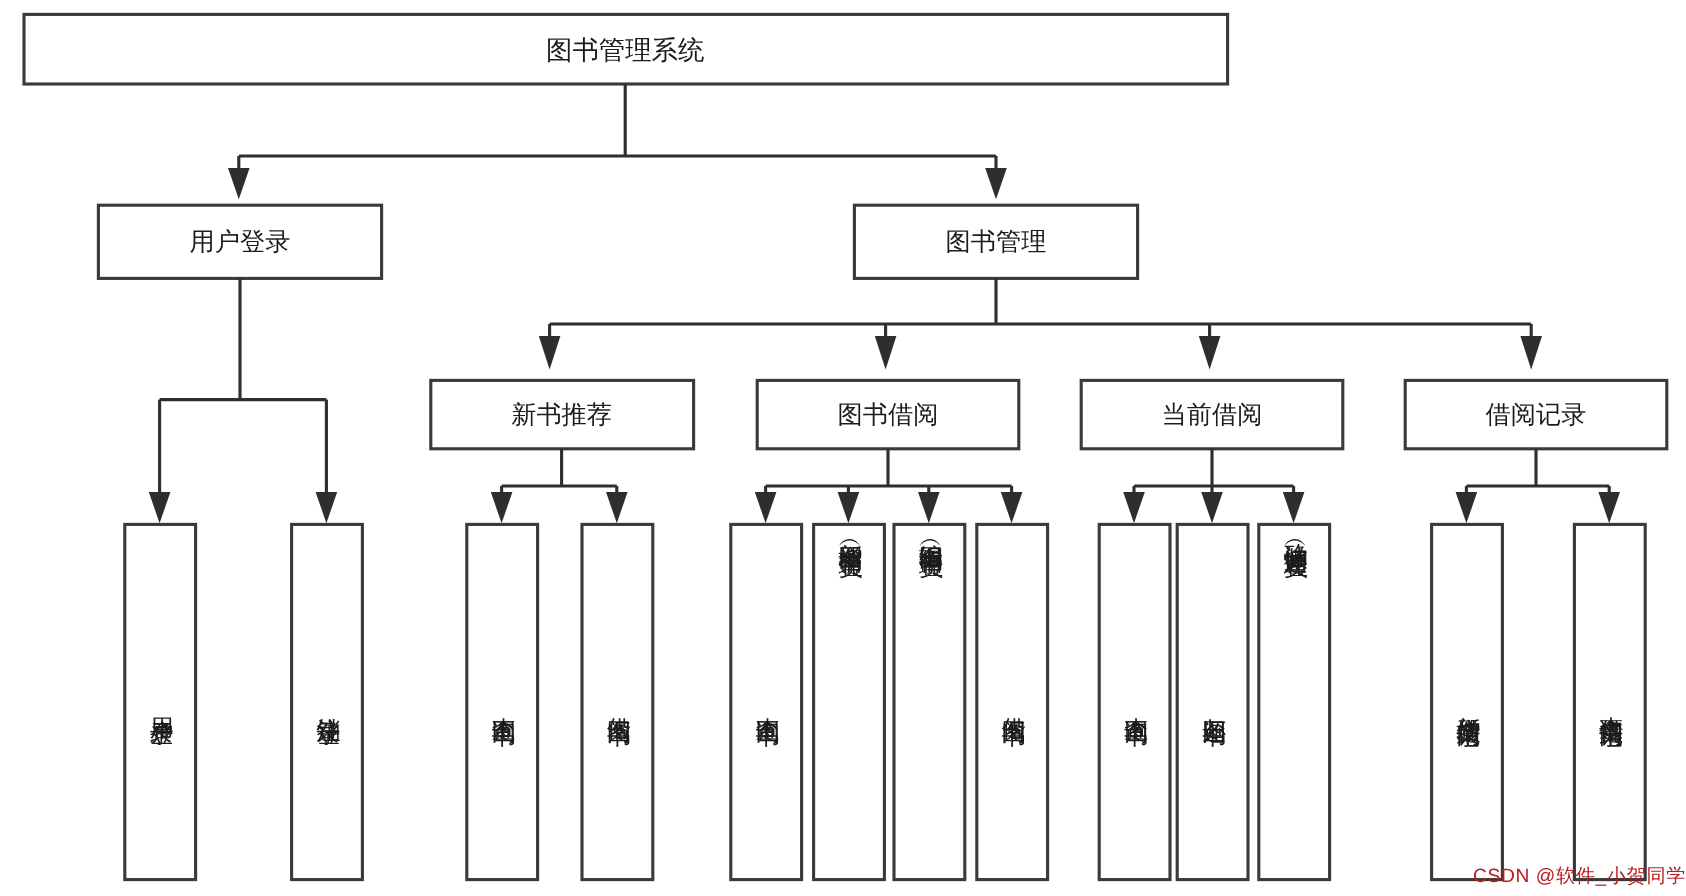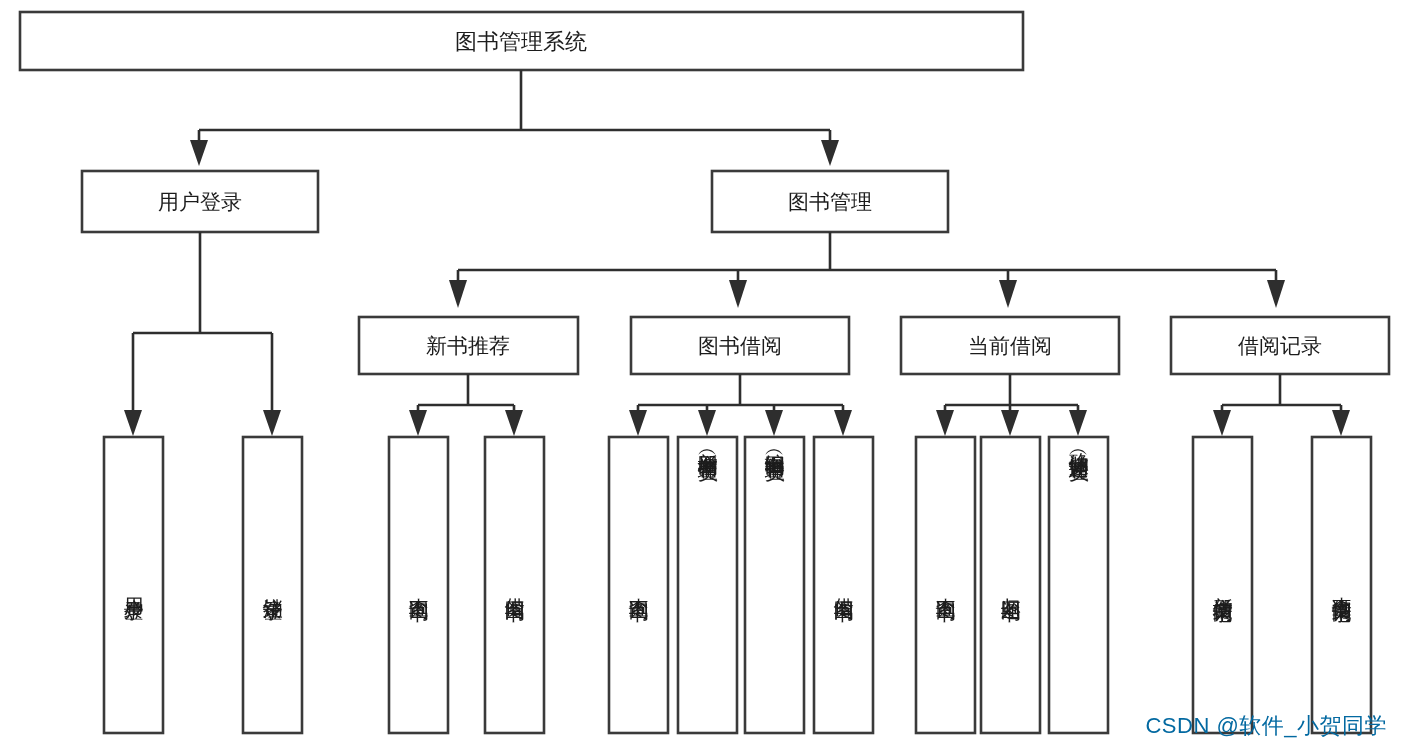--- a/index.html
+++ b/index.html
@@ -63,25 +63,25 @@
     text-orientation: upright;
     font-family: "Liberation Sans", "DejaVu Sans", sans-serif;
     font-size: 20px;
     line-height: 1.18;
     letter-spacing: 1.5px;
     color: #1c1c1c;
     white-space: nowrap;
   }
   .watermark {
     position: absolute;
-    right: 18px;
+    right: 0;
     bottom: 6px;
     font-family: "Liberation Sans", "DejaVu Sans", sans-serif;
-    font-size: 22px;
-    color: #0369a1;
+    font-size: 16px;
+    color: #b91c1c;
     letter-spacing: 0.5px;
     white-space: nowrap;
     pointer-events: none;
   }
 </style>
 </head>
 <body>
 
 <div id="diagram-root">
 

